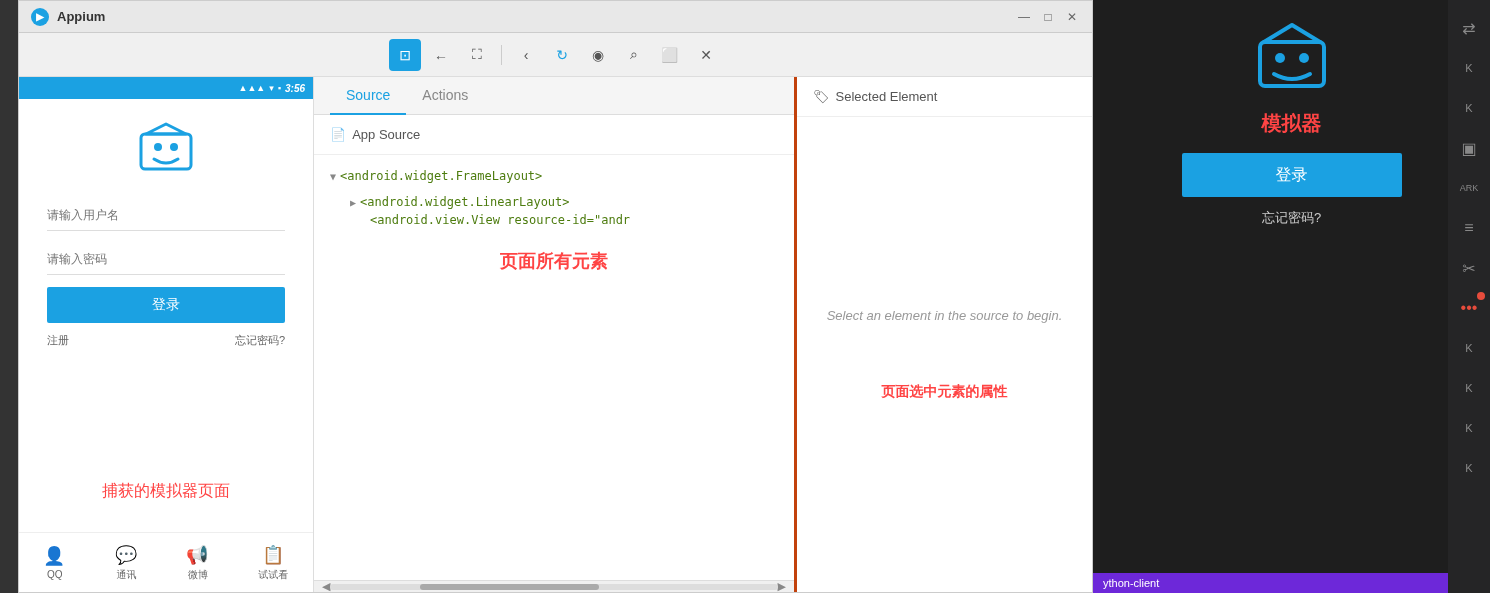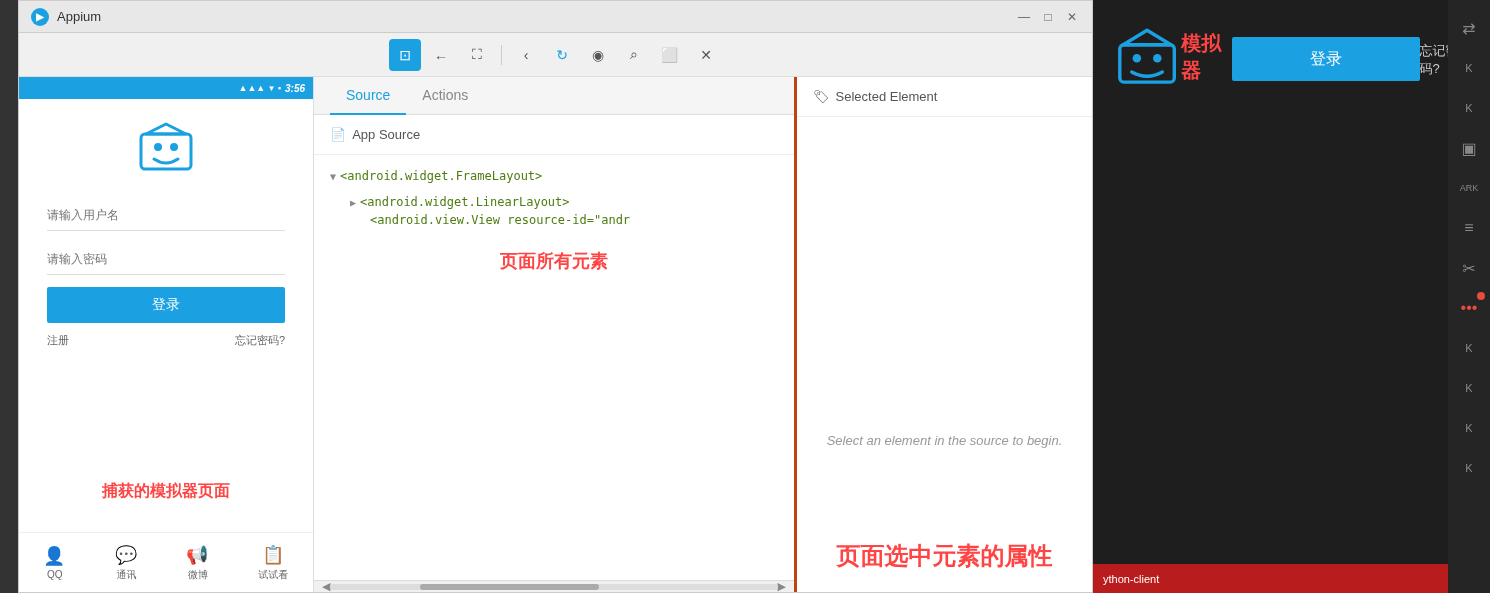--- a/index.html
+++ b/index.html
@@ -54,21 +54,21 @@
       display: flex;
       align-items: center;
       justify-content: center;
       margin-right: 8px;
       flex-shrink: 0;
     }
 
     .window-title-text {
       font-size: 13px;
       color: #333;
-      font-weight: 400;
+      font-weight: 700;
     }
 
     .window-controls {
       position: absolute;
       right: 12px;
       top: 50%;
       transform: translateY(-50%);
       display: flex;
       gap: 8px;
     }
@@ -213,21 +213,21 @@
       display: flex;
       justify-content: space-between;
       font-size: 11px;
       color: #666;
       margin-bottom: 23px;
     }
 
     .phone-annotation {
       color: #ff4444;
       font-size: 16px;
-      font-weight: bold;
+      font-weight: normal;
       text-align: center;
       margin-top: auto;
       margin-bottom: 10px;
     }
 
     .phone-tabbar {
       height: 60px;
       border-top: 1px solid #eee;
       display: flex;
       align-items: center;
@@ -387,52 +387,51 @@
       align-items: center;
       gap: 6px;
       border-bottom: 1px solid #eee;
     }
 
     .selected-body {
       flex: 1;
       display: flex;
       flex-direction: column;
       align-items: center;
-      justify-content: flex-end;
+      justify-content: center;
       padding: 20px 16px;
-      gap: 32px;
     }
 
     .selected-hint {
       font-style: italic;
       color: #999;
       font-size: 13px;
       text-align: center;
     }
 
     .selected-annotation {
       color: #ff4444;
-      font-size: 24px;
+      font-size: 14px;
       font-weight: bold;
       text-align: center;
       margin-top: 60px;
     }
 
     
     .right-panel {
       flex: 1;
       background: #1e1e1e;
       display: flex;
       flex-direction: column;
       position: relative;
     }
 
     .right-top {
       display: flex;
-      flex-direction: row;
+      flex-direction: column;
       align-items: center;
       padding: 20px 20px 10px;
     }
 
     .right-logo {
       width: 80px;
       height: 80px;
       color: #1ba1e2;
       margin-bottom: 10px;
     }
@@ -486,22 +485,22 @@
       color: #888;
       font-size: 16px;
       border-radius: 4px;
     }
 
     .bottom-bar {
       position: absolute;
       bottom: 0;
       left: 0;
       right: 42px;
-      height: 29px;
-      background: #b91c1c;
+      height: 20px;
+      background: #6d28d9;
       display: flex;
       align-items: center;
       padding: 0 10px;
     }
 
     .bottom-bar-text {
       color: white;
       font-size: 11px;
     }
 

